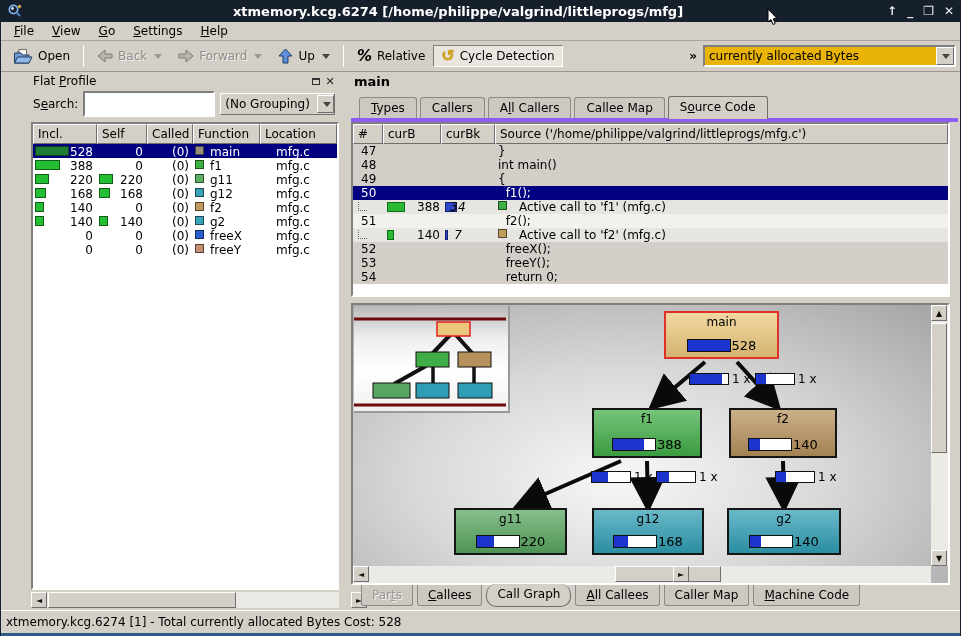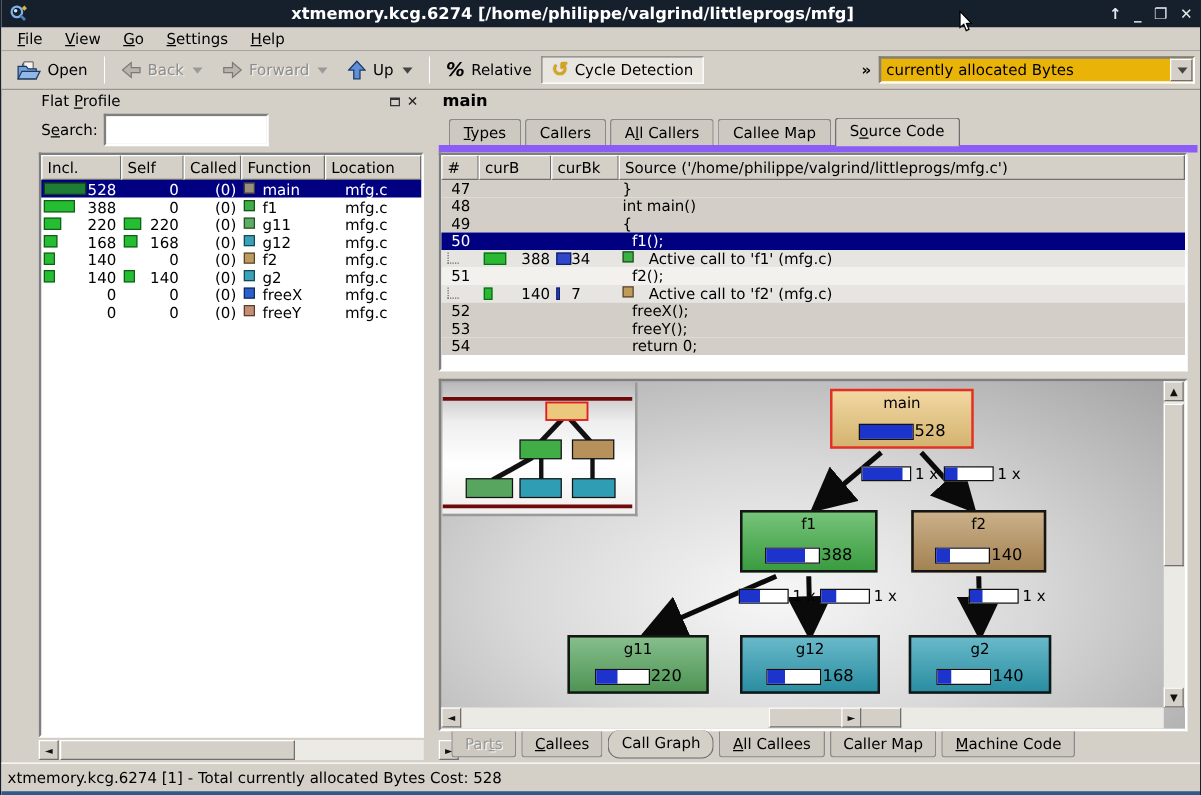--- a/index.html
+++ b/index.html
@@ -94,21 +94,21 @@
   .dock .hscroll { left:2px; right:2px; bottom:2px; }
   .dock .thumb { position:absolute; left:17px; width:188px; height:16px; }
   .dock .sarrow.right { position:absolute; right:0; }
 
   .splitter { position:absolute; left:312px; width:8px; top:0; bottom:0; background:#d4d0c8; }
 
   
   .right { position:absolute; left:320px; right:2px; top:0; bottom:0; }
   .fn-title { position:absolute; top:2px; left:5px; font-weight:bold; font-size:13px; }
   .tabs { position:absolute; top:24px; left:2px; right:0; height:26px; display:flex; align-items:flex-end;
-          border-bottom:6px solid #8b5cf6; padding-left:8px; }
+          border-bottom:4px solid #8b5cf6; padding-left:8px; }
   .tab { border:1px solid #8a8a8a; border-bottom:none; border-radius:3px 3px 0 0; background:#cdc9c1;
          padding:3px 11px; margin-right:3px; position:relative; white-space:nowrap; }
   .tab.active { background:#d4d0c8; margin-bottom:-1px; padding-bottom:5px; border-color:#6f6f6f; }
 
   .srcwrap { position:absolute; top:50px; left:2px; right:8px; height:175px; background:#fff;
              border-top:2px solid #7f7f7f; border-left:2px solid #7f7f7f;
              border-bottom:2px solid #fff; border-right:2px solid #fff; overflow:hidden; }
   .srchead { display:flex; height:20px; }
   .srchead .h0{width:30px}.srchead .h1{width:58px}.srchead .h2{width:54px}.srchead .h3{flex:1}
   .src-row { position:relative; height:14px; background:#d3cfc8; }
@@ -117,21 +117,21 @@
   .src-row .ln { position:absolute; left:8px; top:0; }
   .src-row .code { position:absolute; left:145px; top:0; white-space:pre; }
   .src-call { position:relative; height:14px; background:#e7e5e1; }
   .tree { position:absolute; left:5px; top:2px; width:9px; height:9px;
           border-left:1px dotted #666; border-bottom:1px dotted #666; }
   .gbar { position:absolute; left:34px; top:2px; width:22px; height:10px; }
   .gbar .fill { display:block; height:100%; background:#2bb832; border:1px solid #0c6e18; }
   .curbv { position:absolute; left:56px; width:31px; text-align:right; top:0; }
   .bbar { position:absolute; left:92px; top:2px; width:15px; height:10px; }
   .bbar .fill { display:block; height:100%; background:#2e46c8; border:1px solid #101e6e; }
-  .curbkv { position:absolute; left:104px; width:26px; text-align:left; top:0; }
+  .curbkv { position:absolute; left:92px; width:26px; text-align:center; top:0;font-style:italic; }
   .src-call .sq { position:absolute; left:145px; top:1px; margin:0; }
   .calltext { position:absolute; left:166px; top:0; }
 
   
   .graph { position:absolute; top:231px; left:2px; right:8px; height:282px;
            border-top:2px solid #7f7f7f; border-left:2px solid #7f7f7f;
            border-bottom:2px solid #fff; border-right:2px solid #fff;
            background:radial-gradient(ellipse at 45% 62%, #f7f7f7 0%, #d8d8d8 45%, #a2a2a2 100%); overflow:hidden; }
   .gv { position:absolute; top:0; right:0; width:17px; bottom:17px; background:#eceae5; }
   .gv .sarrow { position:absolute; left:0; }
@@ -257,20 +257,26 @@
 
     <div class="dock">
       <div class="dockhead">
         <span class="t">Flat <u>P</u>rofile</span>
         <span class="dockbtn"><span class="floatglyph"></span></span>
         <span class="dockbtn">✕</span>
       </div>
       <div class="searchrow">
         <span>S<u>e</u>arch:</span>
         <span class="sunken searchbox"><input value="" style=""></span>
+        <span class="groupcombo">
+          <span class="val">(No Grouping)</span>
+          <span class="btn">
+              <span class="ddarrow"></span>
+            </span>
+        </span>
       </div>
       <div class="fptable sunken">
         <div class="fphead">
           <span class="hcell h0">Incl.</span>
           <span class="hcell h1">Self</span>
           <span class="hcell h2">Called</span>
           <span class="hcell h3">Function</span>
           <span class="hcell h4">Location</span>
         </div>
 

